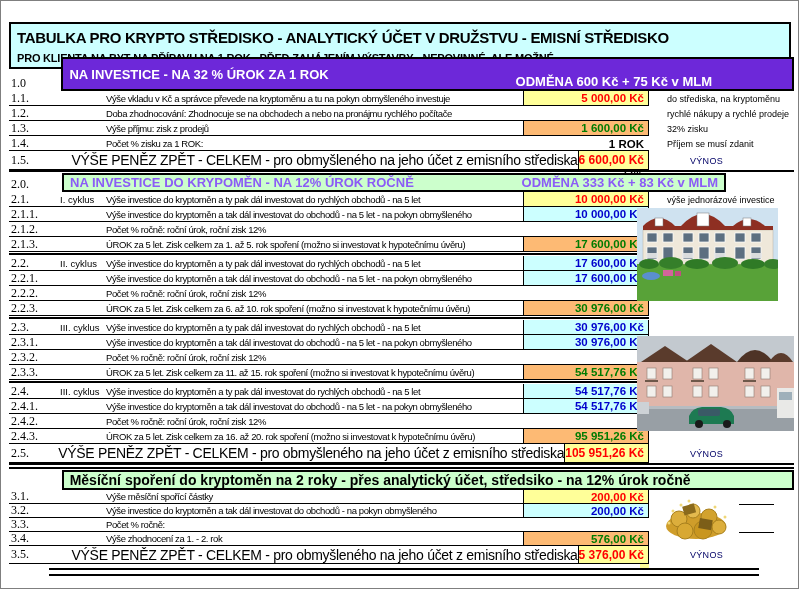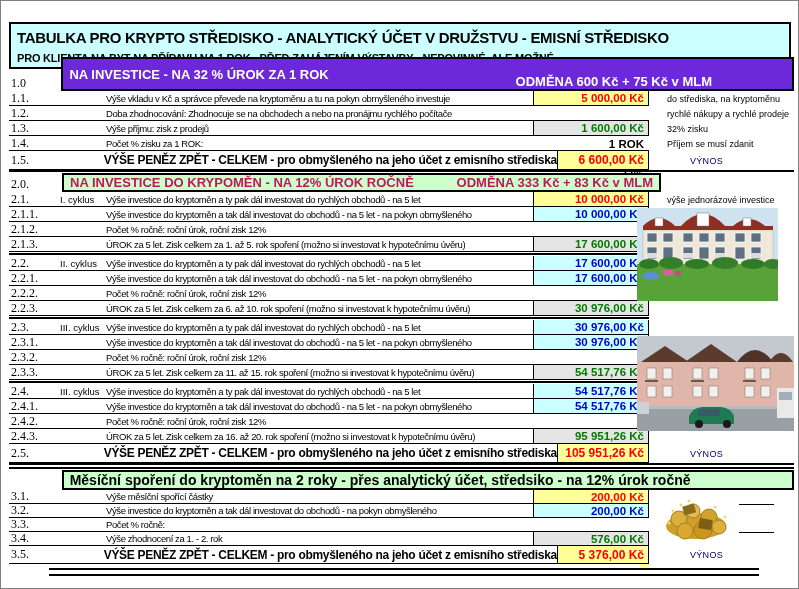--- a/index.html
+++ b/index.html
@@ -16,38 +16,38 @@
   .brow{display:flex;align-items:flex-end;gap:13px;}
   .b1row{height:19px;margin-top:3px;}
   .b2row{height:20px;}
   .b3row{height:21px;}
   .num{width:40px;font-family:"Liberation Serif",serif;font-size:12px;display:flex;
        align-items:center;padding-left:2px;box-sizing:border-box;}
   .bbox{box-sizing:border-box;border:2px solid #000;display:flex;align-items:center;
         justify-content:space-between;font-weight:bold;padding:0 6px;white-space:nowrap;}
   .bbox.red{background:#6d28d9;color:#fff;width:744px;font-size:13px;}
   .bbox.red .brt{margin-right:74px;margin-top:15px;}
-  .bbox.grn{background:#CCFFCC;color:#be185d;width:599px;font-size:13px;}
+  .bbox.grn{background:#CCFFCC;color:#8b5cf6;width:664px;font-size:13px;}
   .bbox.grn3{background:#CCFFCC;color:#000;width:739px;font-size:14px;justify-content:flex-start;}
 
   .r{display:flex;height:15px;}
   .r.h14{height:14px;}
   .r.tall{height:19px;}
   .r.tall3{height:18px;}
   .rm{display:flex;width:640px;border-bottom:1px solid #000;box-sizing:border-box;}
   .cyk{width:57px;font-size:9.5px;display:flex;align-items:center;padding-left:11px;
        box-sizing:border-box;white-space:nowrap;}
   .desc{flex:1;font-size:9.5px;letter-spacing:-0.4px;display:flex;align-items:center;
         white-space:nowrap;}
-  .r.tall .desc,.r.tall3 .desc{font-weight:bold;font-size:12px;letter-spacing:-0.3px;margin-left:16px;}
-  .val{width:116px;box-sizing:border-box;border-left:1px solid #000;border-right:1px solid #000;
+  .r.tall .desc,.r.tall3 .desc{font-weight:normal;font-size:14px;letter-spacing:-0.3px;margin-left:16px;}
+  .val{width:126px;box-sizing:border-box;border-left:1px solid #000;border-right:1px solid #000;
        display:flex;align-items:center;justify-content:flex-end;padding-right:4px;
        font-weight:bold;font-size:11.5px;white-space:nowrap;}
   .r.tall .val,.r.tall3 .val{font-size:12px;}
-  .bg-y{background:#FFFF99;} .bg-c{background:#CCFFFF;} .bg-g{background:#e5e5e5;}
+  .bg-y{background:#FFFF99;} .bg-c{background:#CCFFFF;} .bg-g{background:#fdba74;}
   .tx-r{color:#FF0000;} .tx-b{color:#0000CC;} .tx-g{color:#007B00;} .tx-k{color:#000;margin-top:38px;}
   .note{font-size:9px;display:flex;align-items:center;padding-left:18px;white-space:nowrap;}
   .note.vyn{font-weight:normal;color:#000066;letter-spacing:0.3px;margin-left:23px;}
 
   .gsep{width:640px;height:2px;background:#000;margin:1px 0;}
   .sepwide{width:785px;height:2px;background:#000;}
   .sepdbl{width:785px;height:6px;display:flex;flex-direction:column;justify-content:space-between;}
   .sepdbl::before,.sepdbl::after{content:"";display:block;height:2px;background:#000;}
   .botdbl{width:710px;margin-left:40px;margin-top:4px;height:8px;display:flex;
           flex-direction:column;justify-content:space-between;}

